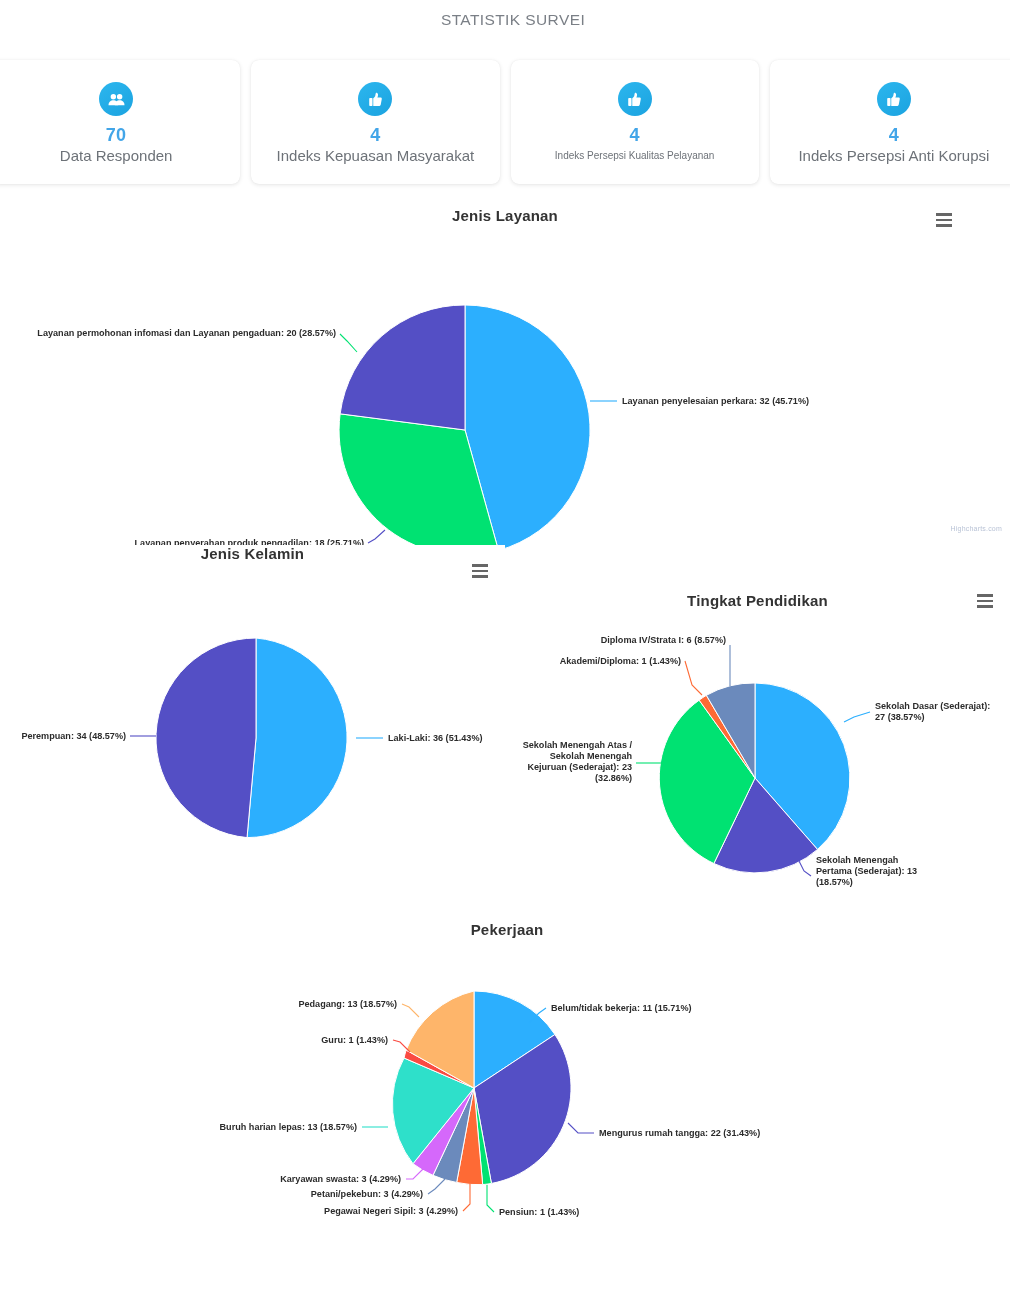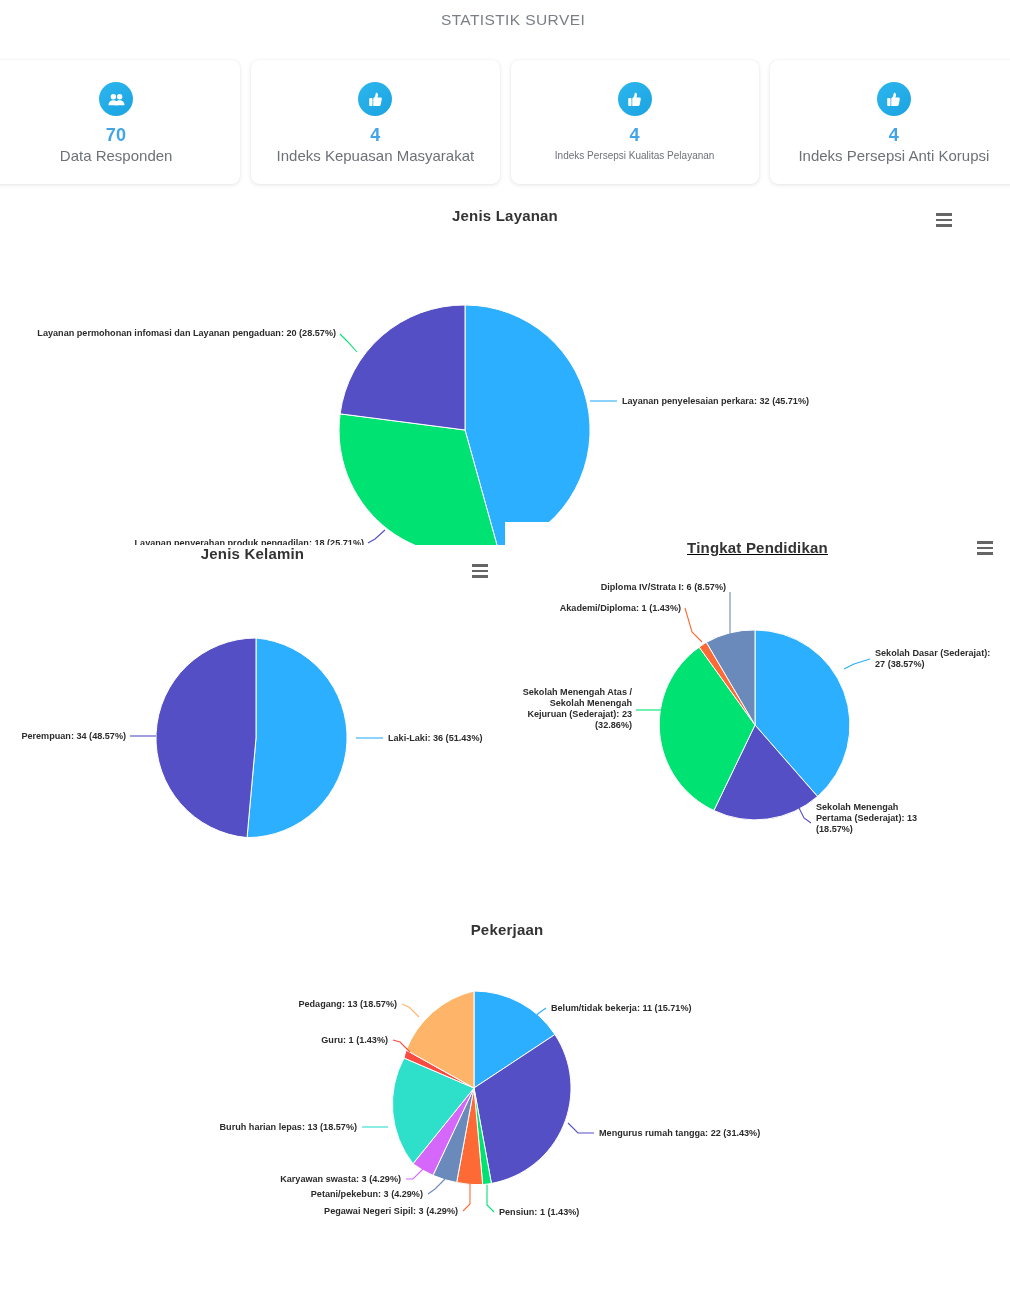--- a/index.html
+++ b/index.html
@@ -191,21 +191,21 @@
       <path fill="#544FC5" stroke="#ffffff" stroke-width="1" d="M256,145 L247.04,244.60 A100,100 0 0,1 256,45 Z"></path>
 
       <path class="conn" stroke="#2CAFFE" d="M356,145 L366,145 L383,145"></path>
       <text class="lbl" x="388" y="148">Laki-Laki: 36 (51.43%)</text>
 
       <path class="conn" stroke="#544FC5" d="M156,143 L146,143 L130,143"></path>
       <text class="lbl" x="126" y="146" text-anchor="end">Perempuan: 34 (48.57%)</text>
     </svg>
   </div>
 
-  <div class="chart-panel" style="left:505px; top:522px; width:505px; height:340px;text-decoration:underline;">
+  <div class="chart-panel" style="left:505px; top:575px; width:505px; height:340px;">
     <div class="chart-title" style="margin-top:17px;">Tingkat Pendidikan</div>
     <div class="burger" style="right:17px; top:19px;">
       <span></span>
         <span></span>
         <span></span>
     </div>
 
     <svg class="pie" width="505" height="290" style="position:absolute;left:0;top:48px;">
 
       <path fill="#2CAFFE" stroke="#ffffff" stroke-width="1" d="M250,155 L250,60 A95,95 0 0,1 312.50,226.46 Z"></path>

